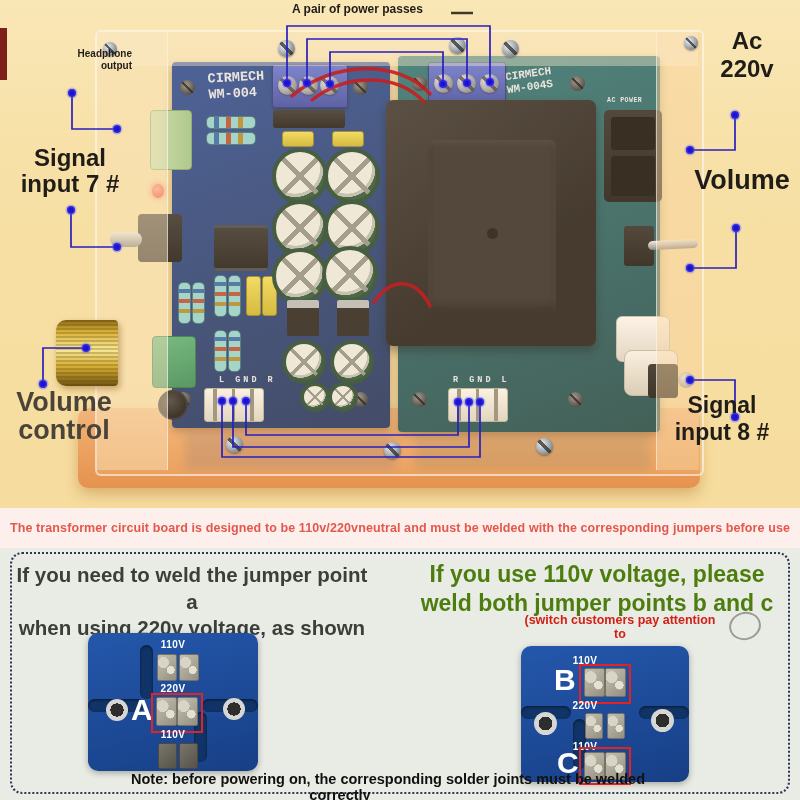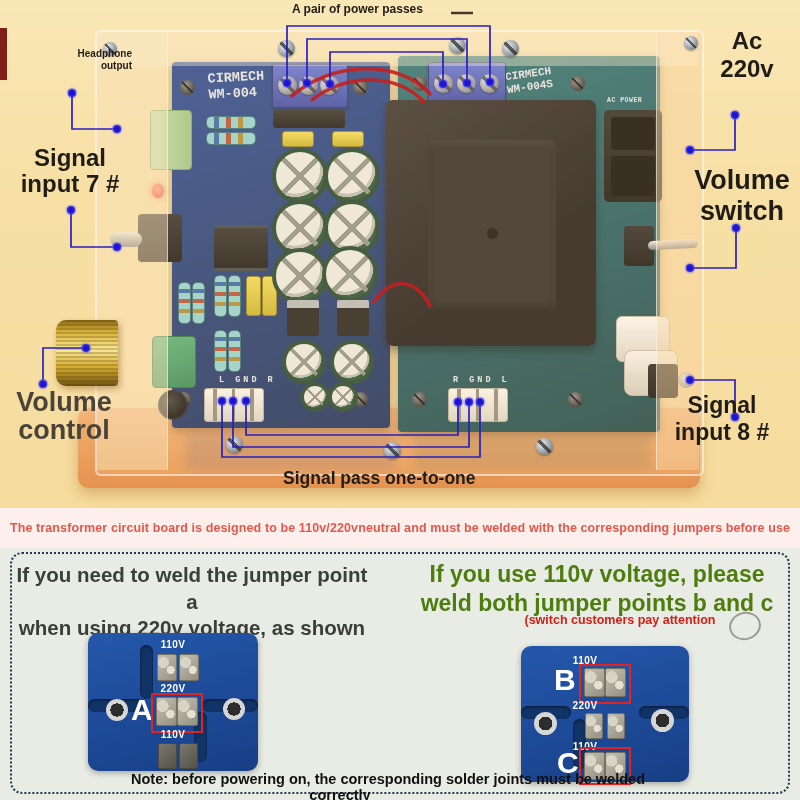--- a/index.html
+++ b/index.html
@@ -260,28 +260,24 @@
   <div class="lbl" style="left:2px;top:388px;width:124px;font-size:27px;color:#4a4339;line-height:1.05;">
     <span class="ln">Volume</span>
     <span class="ln">control</span>
   </div>
   <div class="lbl" style="left:700px;top:27px;width:94px;font-size:24px;line-height:1.18;">
     <span class="ln">Ac</span>
     <span class="ln">220v</span>
   </div>
   <div class="lbl" style="left:686px;top:165px;width:112px;font-size:27px;line-height:1.15;">
     <span class="ln">Volume</span>
-    <span class="ln">switch</span>
   </div>
   <div class="lbl" style="left:646px;top:392px;width:152px;font-size:23px;line-height:1.16;">
     <span class="ln">Signal</span>
     <span class="ln">input 8 #</span>
-  </div>
-  <div class="lbl" style="left:283px;top:469px;font-size:17.5px;white-space:nowrap;">
-    <span>Signal pass one-to-one</span>
   </div>
 </section>
 
 <section class="banner">
   <p>The transformer circuit board is designed to be 110v/220vneutral and must be welded with the corresponding jumpers before use</p>
 </section>
 
 <section class="bottom">
   <div class="frame"></div>
 
@@ -290,20 +286,21 @@
     <span class="ln" style="display:block;">when using 220v voltage, as shown in</span>
     <span class="ln" style="display:block;">the picture</span>
   </div>
 
   <div class="heading" style="left:408px;top:12px;width:378px;font-size:23px;line-height:1.26;color:#4d7c0f;">
     <span class="ln" style="display:block;">If you use 110v voltage, please</span>
     <span class="ln" style="display:block;">weld both jumper points b and c</span>
   </div>
   <div class="heading" style="left:455px;top:65px;width:330px;font-size:12.5px;line-height:1.15;color:#d02018;">
     <span class="ln" style="display:block;">(switch customers pay attention</span>
+    <span class="ln" style="display:block;">to</span>
   </div>
   <div class="ring" style="left:729px;top:64px;width:28px;height:24px;"></div>
 
   <div class="jboard" style="left:88px;top:85px;width:170px;height:138px;">
     <div class="jslot" style="left:0;top:66px;width:56px;height:13px;"></div>
     <div class="jslot" style="left:114px;top:66px;width:56px;height:13px;"></div>
     <div class="jslot" style="left:52px;top:12px;width:13px;height:54px;"></div>
     <div class="jslot" style="left:106px;top:79px;width:13px;height:50px;"></div>
     <div class="jlabel" style="left:43px;top:6px;width:84px;">110V</div>
     <div class="pad" style="left:69px;top:21px;width:18px;height:25px;"></div>

